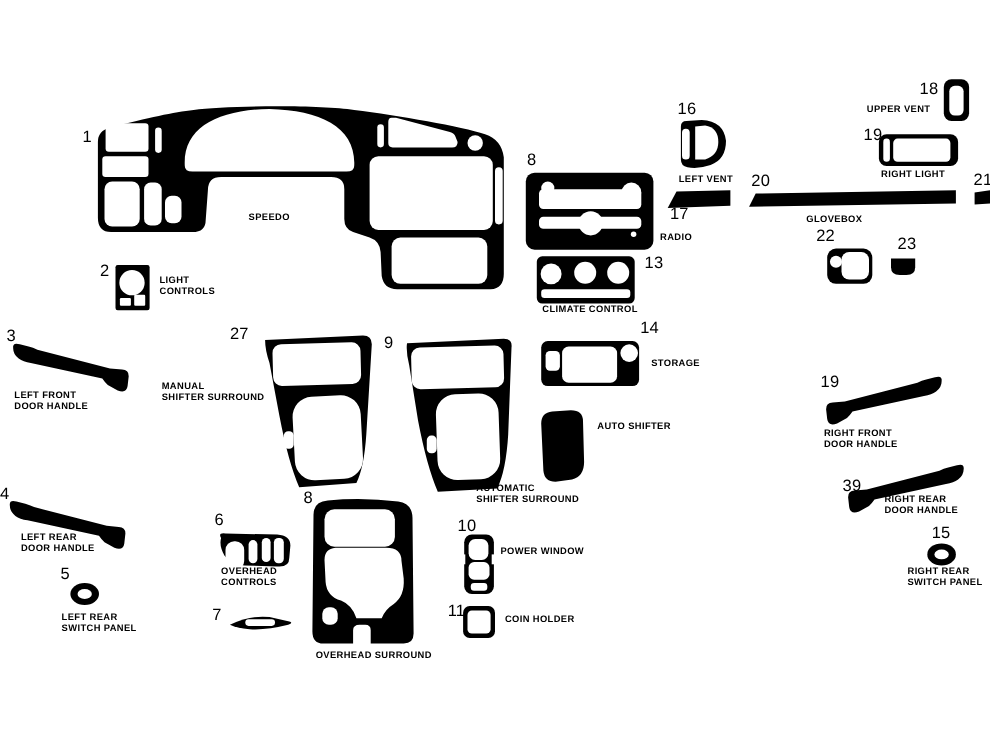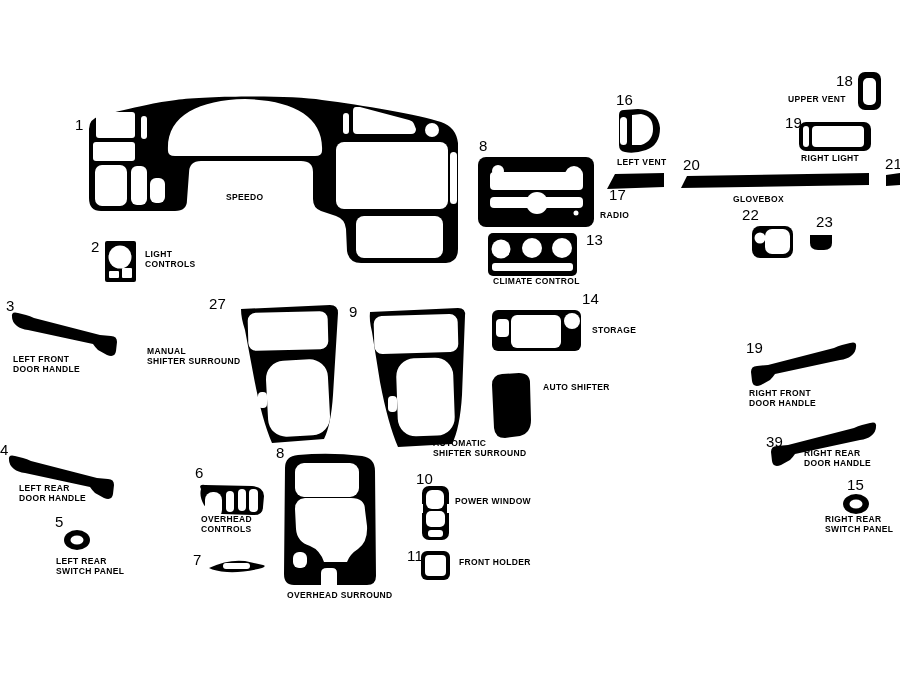--- a/index.html
+++ b/index.html
@@ -219,21 +219,21 @@
   <div class="lbl" style="left:19px;top:484px">LEFT REAR
 DOOR HANDLE</div>
   <div class="lbl" style="left:56px;top:557px">LEFT REAR
 SWITCH PANEL</div>
   <div class="lbl" style="left:201px;top:515px">OVERHEAD
 CONTROLS</div>
   <div class="lbl" style="left:287px;top:591px">OVERHEAD SURROUND</div>
   <div class="lbl" style="left:433px;top:439px">AUTOMATIC
 SHIFTER SURROUND</div>
   <div class="lbl" style="left:455px;top:497px">POWER WINDOW</div>
-  <div class="lbl" style="left:459px;top:558px">FRONT HOLDER</div>
+  <div class="lbl" style="left:459px;top:558px">COIN HOLDER</div>
   <div class="lbl" style="left:600px;top:211px">RADIO</div>
   <div class="lbl" style="left:493px;top:277px">CLIMATE CONTROL</div>
   <div class="lbl" style="left:592px;top:326px">STORAGE</div>
   <div class="lbl" style="left:825px;top:515px">RIGHT REAR
 SWITCH PANEL</div>
   <div class="lbl" style="left:617px;top:158px">LEFT VENT</div>
   <div class="lbl" style="left:788px;top:95px">UPPER VENT</div>
   <div class="lbl" style="left:801px;top:154px">RIGHT LIGHT</div>
   <div class="lbl" style="left:733px;top:195px">GLOVEBOX</div>
   <div class="lbl" style="left:749px;top:389px">RIGHT FRONT

